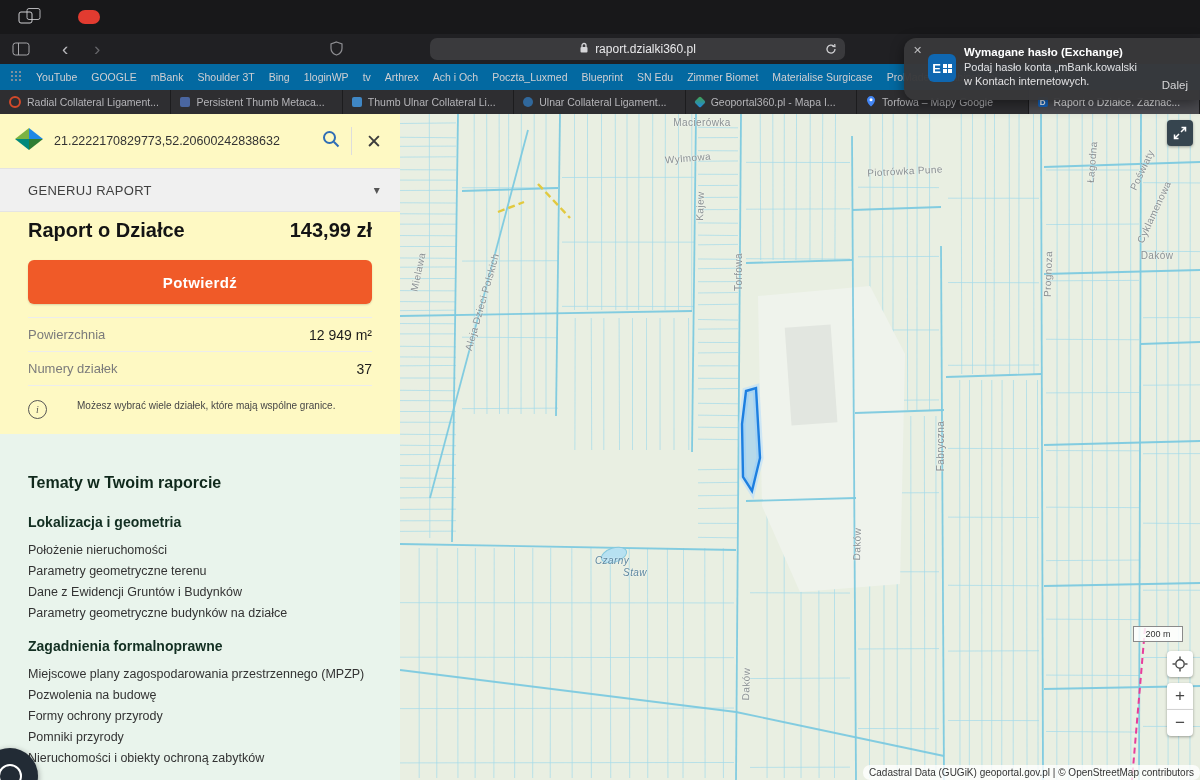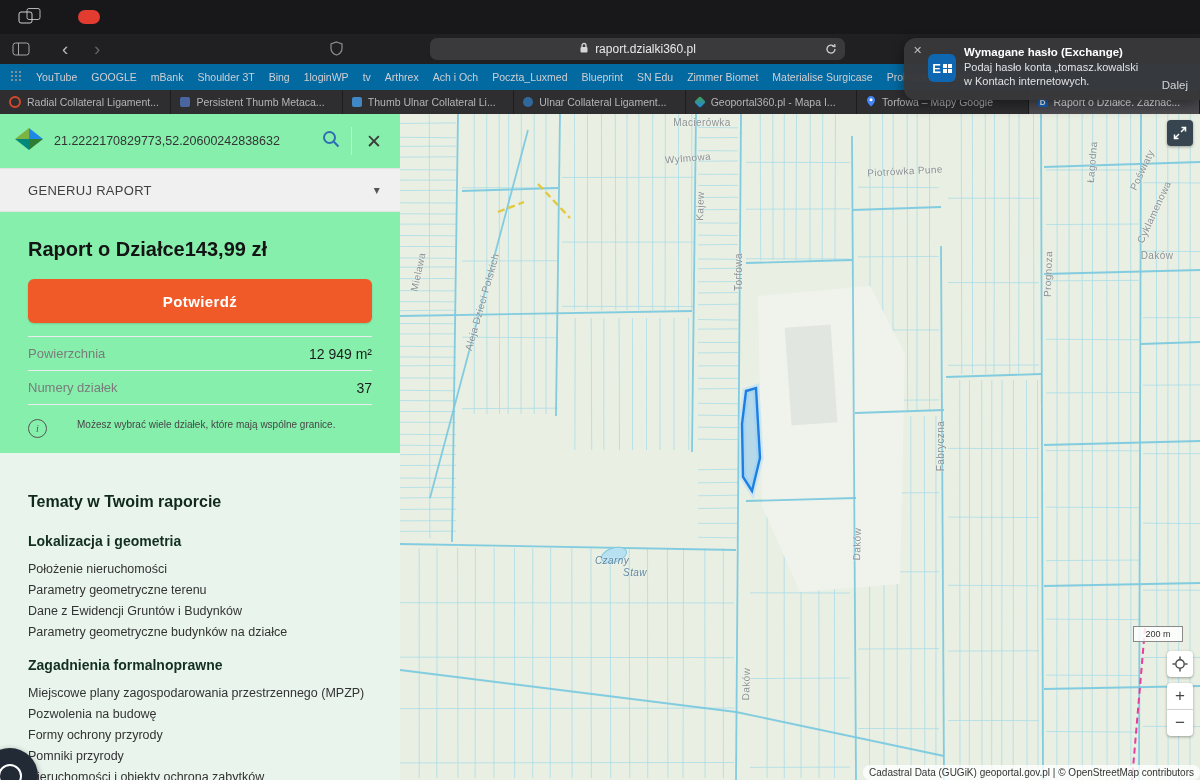--- a/index.html
+++ b/index.html
@@ -46,29 +46,29 @@
   .exch-grid{display:grid;grid-template-columns:4px 4px;gap:1px;}
   .exch-grid i{width:4px;height:4px;background:#fff;display:block;}
   .notif-text{position:absolute;left:60px;top:8px;right:40px;}
   .notif-title{font-size:11.5px;font-weight:bold;color:#fff;margin-bottom:2px;}
   .notif-line{font-size:11px;color:#e2e2e4;line-height:1.3;}
   .notif-action{position:absolute;right:12px;bottom:9px;color:#d5d5d7;font-size:11.5px;margin-top:16px;}
 
   
   .content{display:flex;height:666px;}
 
-  .panel{width:400px;background:#86efac;display:flex;flex-direction:column;position:relative;z-index:5;}
+  .panel{width:400px;background:#fef9c3;display:flex;flex-direction:column;position:relative;z-index:5;}
   .search-row{height:54px;display:flex;align-items:center;padding:0 14px;gap:10px;border-bottom:1px solid #e3e3e3;flex:none;}
   .search-value{flex:1;font-size:12.5px;color:#333;overflow:hidden;white-space:nowrap;}
   .v-divider{width:1px;height:28px;background:#ddd;}
   .close-x{font-size:19px;color:#3c3c3c;padding:0 4px;}
   .generuj{height:42px;flex:none;background:#f0f0f0;display:flex;align-items:center;justify-content:space-between;
     padding:0 20px 0 28px;font-size:13px;color:#3f3f3f;letter-spacing:.3px;border-bottom:1px solid #e4e4e4;}
   .chev-down{color:#555;font-size:12px;}
-  .report-head{display:flex;justify-content:flex-start;align-items:baseline;padding:26px 28px 0;}
+  .report-head{display:flex;justify-content:space-between;align-items:baseline;padding:7px 28px 0;}
   .report-title,.report-price{font-size:20px;font-weight:bold;color:#141414;}
   .confirm{margin:18px 28px 13px;height:44px;background:#f05a28;border:none;border-radius:6px;color:#fff;
     font-size:15px;font-weight:bold;letter-spacing:.4px;box-shadow:0 1px 2px rgba(0,0,0,.15);cursor:pointer;
     font-family:"Liberation Sans",sans-serif;}
   .fields{margin:0 28px;border-top:1px solid #ededed;}
   .frow{display:flex;justify-content:space-between;align-items:center;height:33px;border-bottom:1px solid #ededed;}
   .flabel{font-size:13px;color:#7b7b7b;}
   .fvalue{font-size:14px;color:#1c1c1c;}
   .hint{display:flex;gap:10px;padding:13px 28px 15px;}
   .info-i{width:17px;height:17px;border:1.5px solid #555;border-radius:50%;font-size:10px;display:flex;flex:none;
@@ -595,21 +595,21 @@
       <span>E</span>
       <span class="exch-grid">
           <i></i>
           <i></i>
           <i></i>
           <i></i>
         </span>
     </div>
     <div class="notif-text">
       <div class="notif-title">Wymagane hasło (Exchange)</div>
-      <div class="notif-line">Podaj hasło konta „tomasz.kowalski</div>
+      <div class="notif-line">Podaj hasło konta „mBank.kowalski</div>
       <div class="notif-line">w Kontach internetowych.</div>
     </div>
     <span class="notif-action">Dalej</span>
   </div>
 
   <div class="chat-widget">
     <span class="chat-ring"></span>
   </div>
 
 </div>

